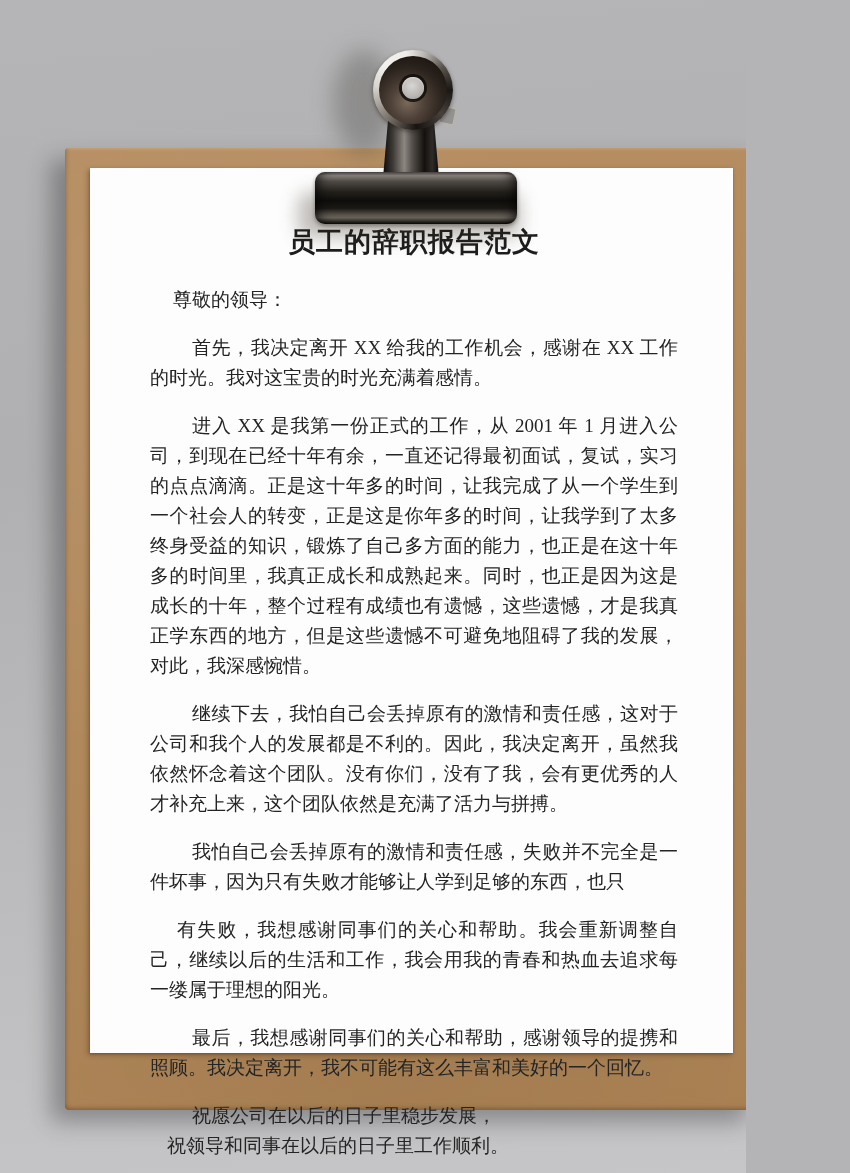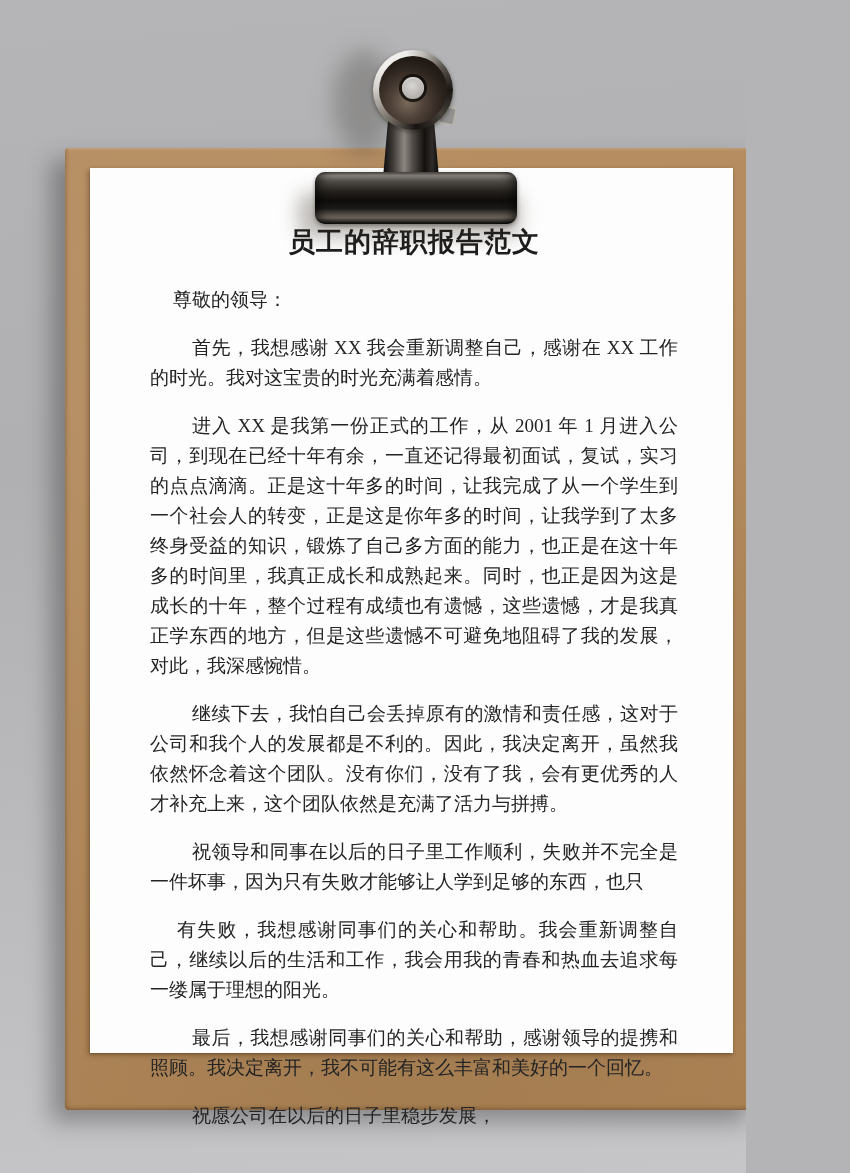--- a/index.html
+++ b/index.html
@@ -120,27 +120,28 @@
 <body>
 
 <div id="stage">
 
   <div class="board"></div>
 
   <div class="paper">
     <div class="page-content">
       <h1>员工的辞职报告范文</h1>
       <p class="salutation">尊敬的领导：</p>
-      <p class="indent-3">首先，我想感谢 XX 我会重新调整自己，感谢在 XX 工作的时光。我对这宝贵的时光充满着感情。</p>
+      <p class="indent-3">首先，我决定离开 XX 给我的工作机会，感谢在 XX 工作的时光。我对这宝贵的时光充满着感情。</p>
       <p class="indent-3">进入 XX 是我第一份正式的工作，从 2001 年 1 月进入公司，到现在已经十年有余，一直还记得最初面试，复试，实习的点点滴滴。正是这十年多的时间，让我完成了从一个学生到一个社会人的转变，正是这是你年多的时间，让我学到了太多终身受益的知识，锻炼了自己多方面的能力，也正是在这十年多的时间里，我真正成长和成熟起来。同时，也正是因为这是成长的十年，整个过程有成绩也有遗憾，这些遗憾，才是我真正学东西的地方，但是这些遗憾不可避免地阻碍了我的发展，对此，我深感惋惜。</p>
       <p class="indent-3">继续下去，我怕自己会丢掉原有的激情和责任感，这对于公司和我个人的发展都是不利的。因此，我决定离开，虽然我依然怀念着这个团队。没有你们，没有了我，会有更优秀的人才补充上来，这个团队依然是充满了活力与拼搏。</p>
-      <p class="indent-3">祝领导和同事在以后的日子里工作顺利，失败并不完全是一件坏事，因为只有失败才能够让人学到足够的东西，也只</p>
+      <p class="indent-3">我怕自己会丢掉原有的激情和责任感，失败并不完全是一件坏事，因为只有失败才能够让人学到足够的东西，也只</p>
       <p class="indent-2">有失败，我想感谢同事们的关心和帮助。我会重新调整自己，继续以后的生活和工作，我会用我的青春和热血去追求每一缕属于理想的阳光。</p>
       <p class="indent-3">最后，我想感谢同事们的关心和帮助，感谢领导的提携和照顾。我决定离开，我不可能有这么丰富和美好的一个回忆。</p>
       <p class="indent-3">祝愿公司在以后的日子里稳步发展，</p>
+      <p class="indent-1 no-gap">祝领导和同事在以后的日子里工作顺利。</p>
     </div>
   </div>
 
   <div class="clip-wall-shadow"></div>
   <div class="jaw-shadow"></div>
 
   <div class="clip">
     <div class="clip-neck"></div>
     <div class="clip-jaw"></div>
     <div class="clip-lever"></div>

